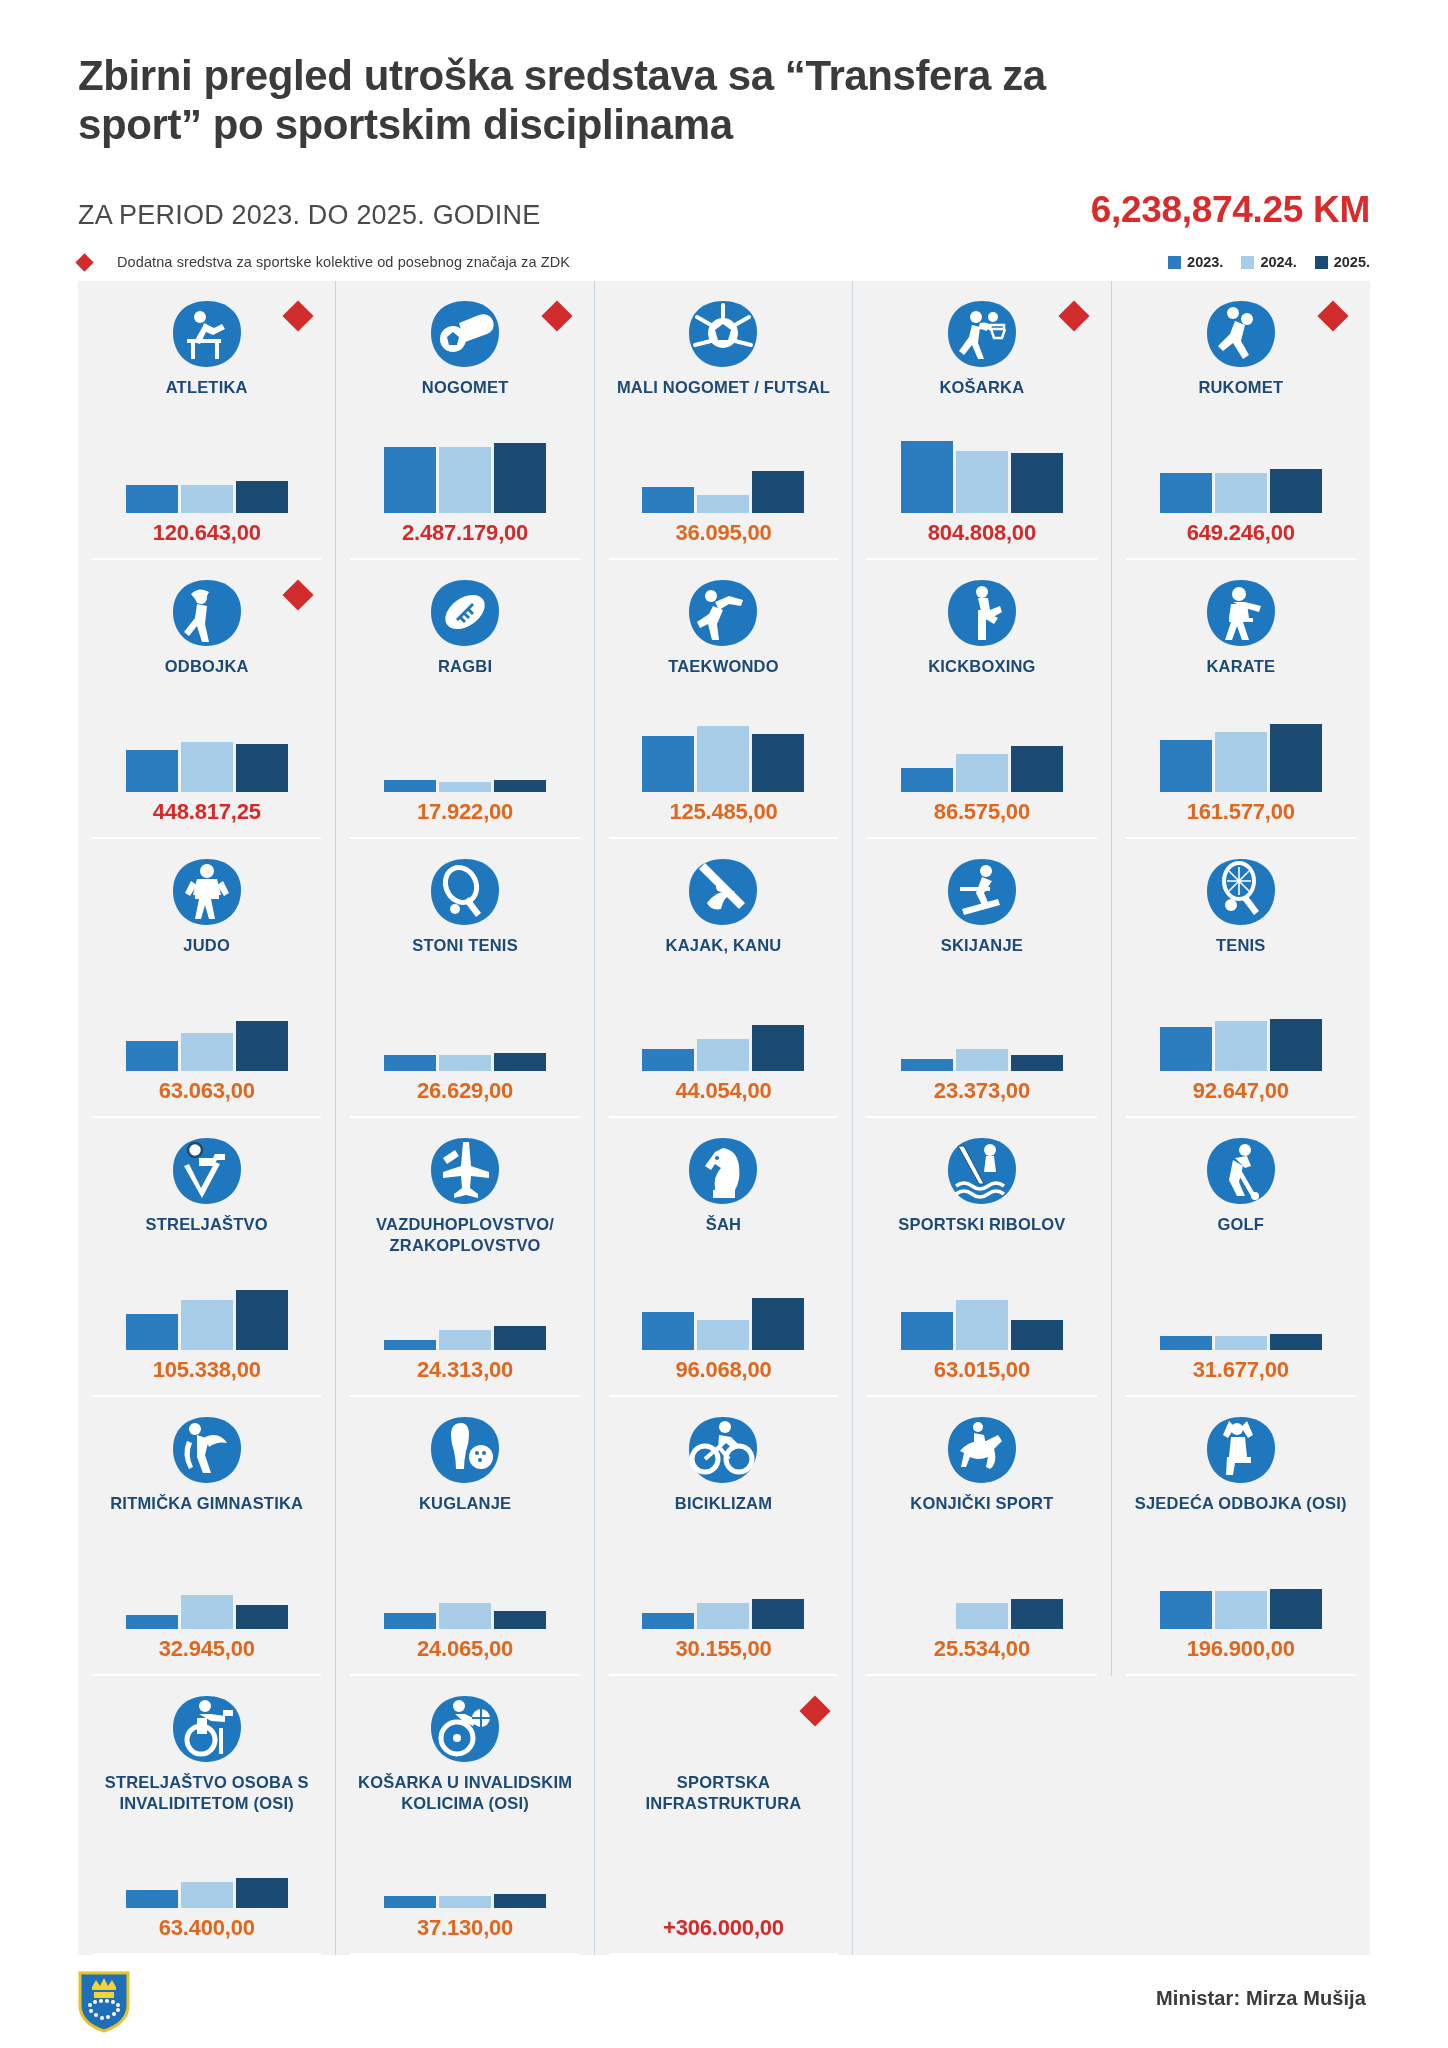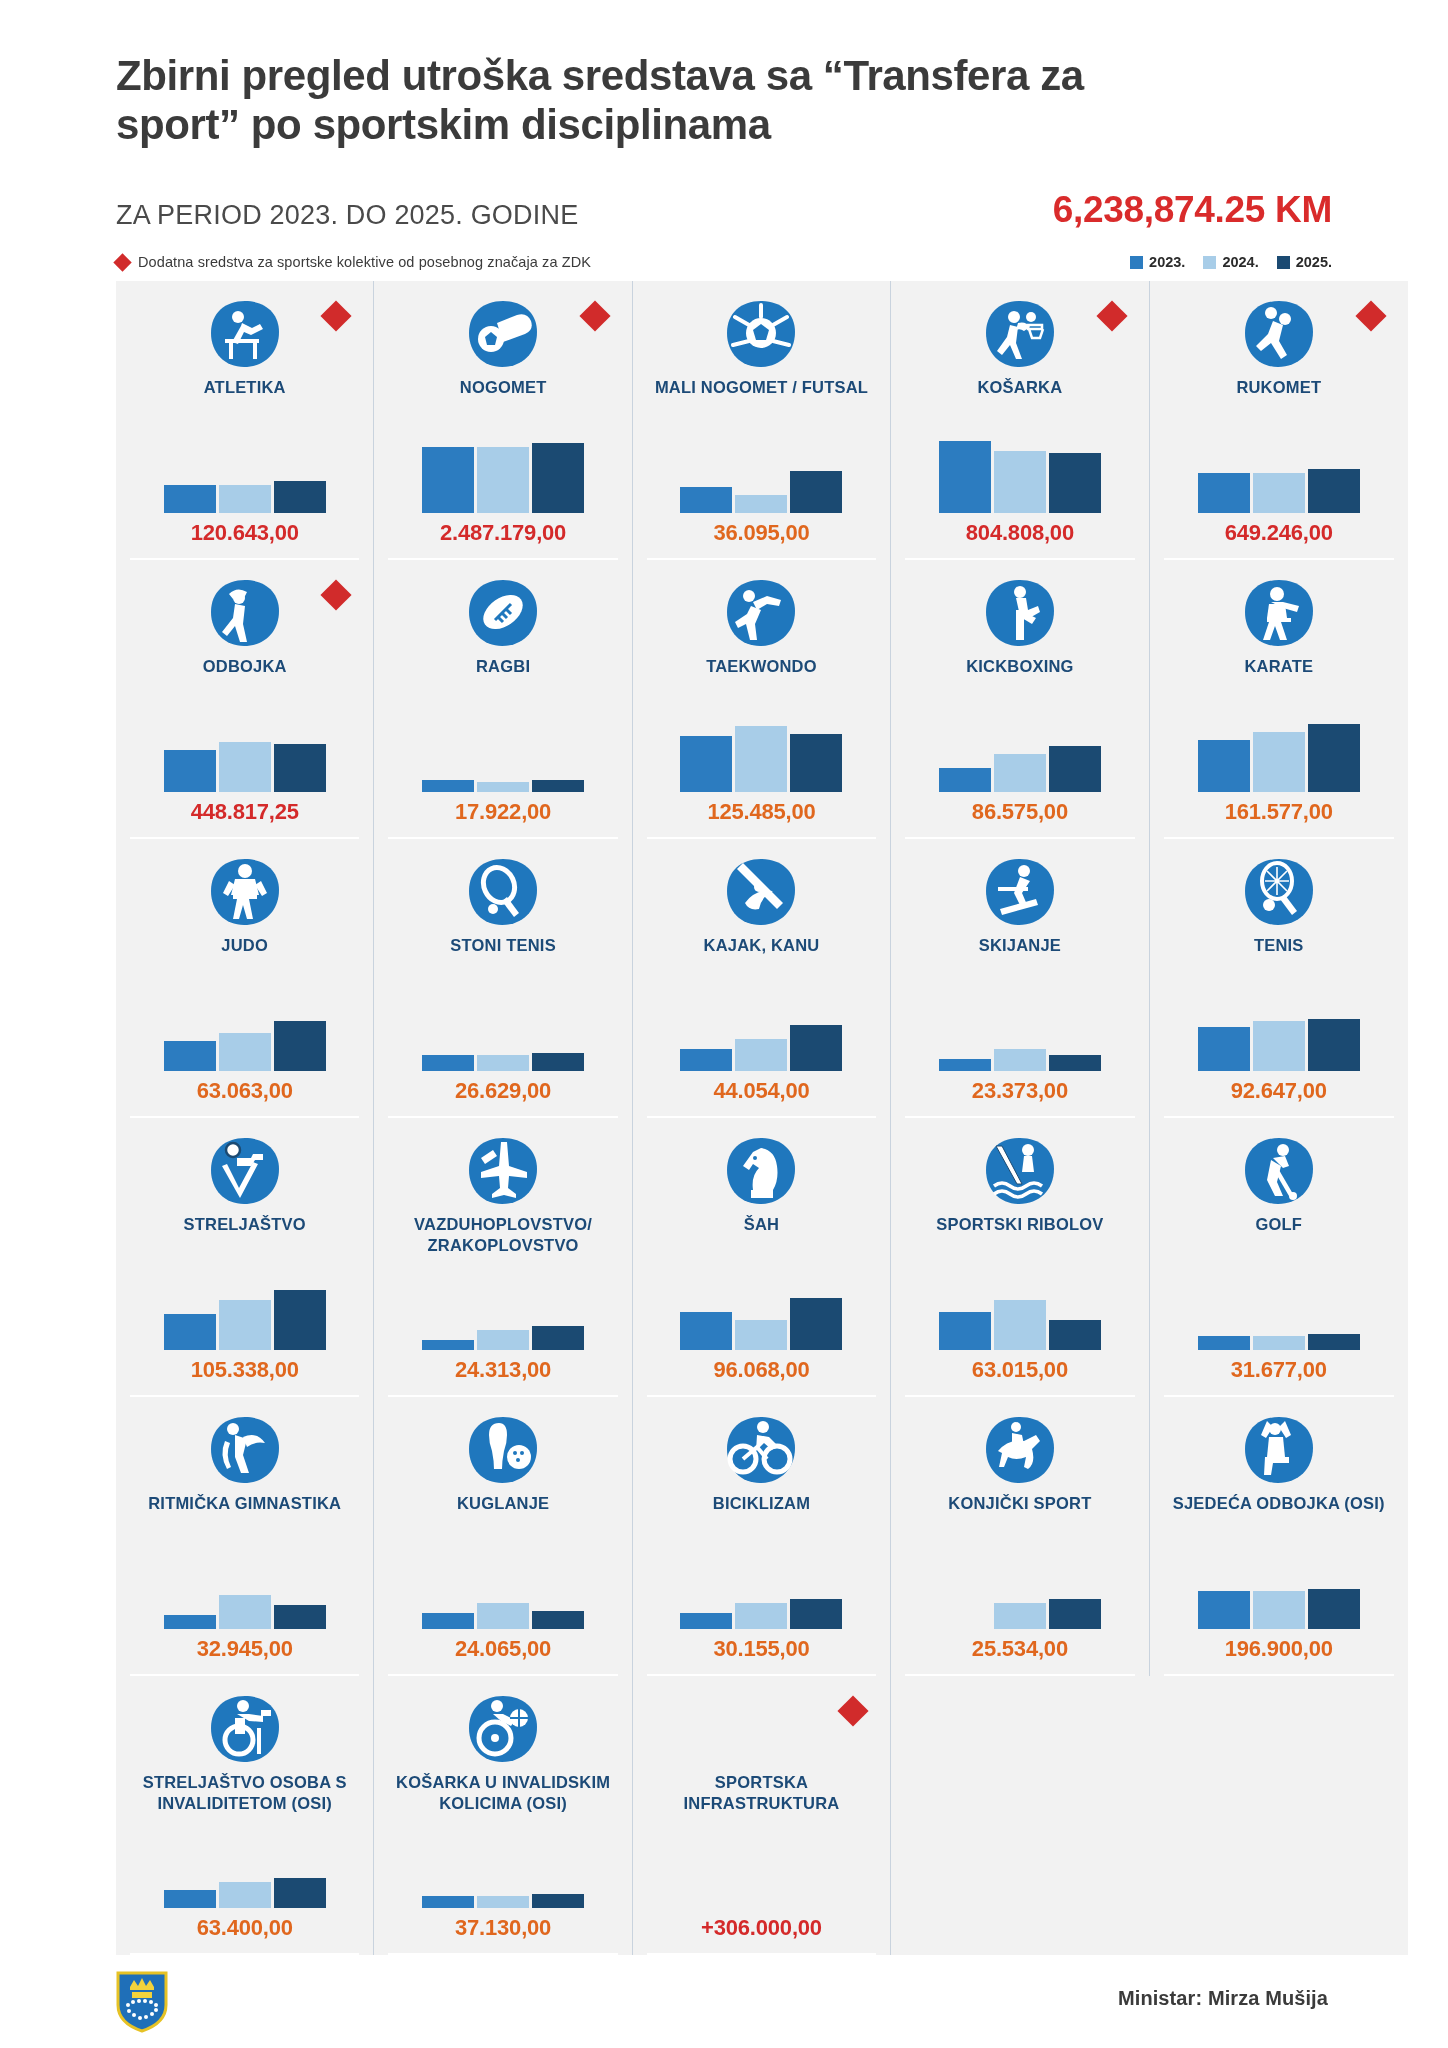--- a/index.html
+++ b/index.html
@@ -5,21 +5,21 @@
   * { box-sizing: border-box; margin: 0; padding: 0; }
   html, body {
     width: 1448px; height: 2048px;
     background: #ffffff;
     font-family: "Liberation Sans", sans-serif;
     overflow: hidden;
   }
   .page {
     width: 1448px; height: 2048px;
     position: relative;
-    padding: 0 116px;
+    padding: 0 78px;
   }
 
   
   .header { padding-top: 52px; }
   .title {
     font-size: 42px;
     font-weight: bold;
     color: #3b3b3b;
     line-height: 1.16;
     letter-spacing: -0.4px;
@@ -45,21 +45,21 @@
   }
 
   
   .legend-row {
     display: flex;
     align-items: center;
     justify-content: space-between;
     margin-top: 20px;
     height: 22px;
   }
-  .legend-note { display: flex; align-items: center; gap: 9px; }
+  .legend-note { display: flex; align-items: center; gap: 26px; }
   .diamond-sm {
     width: 13px; height: 13px;
     background: #d12b2b;
     transform: rotate(45deg);
     flex: 0 0 auto;
   }
   .legend-note-text {
     font-size: 14.5px;
     color: #3b3b3b;
     letter-spacing: 0.1px;

